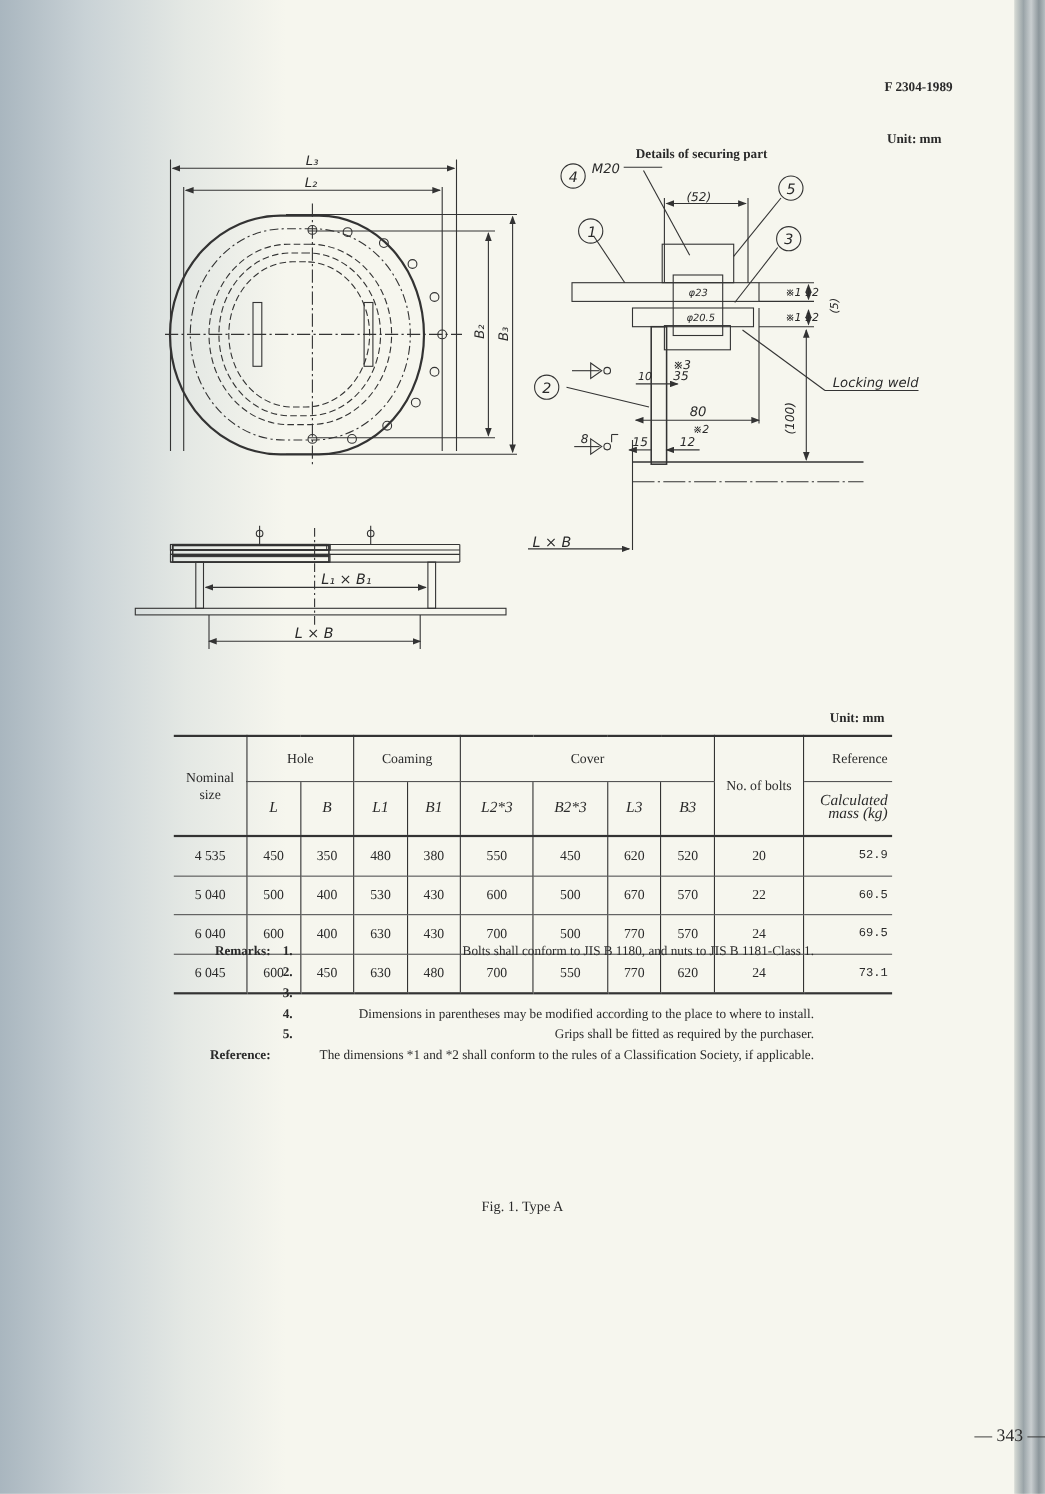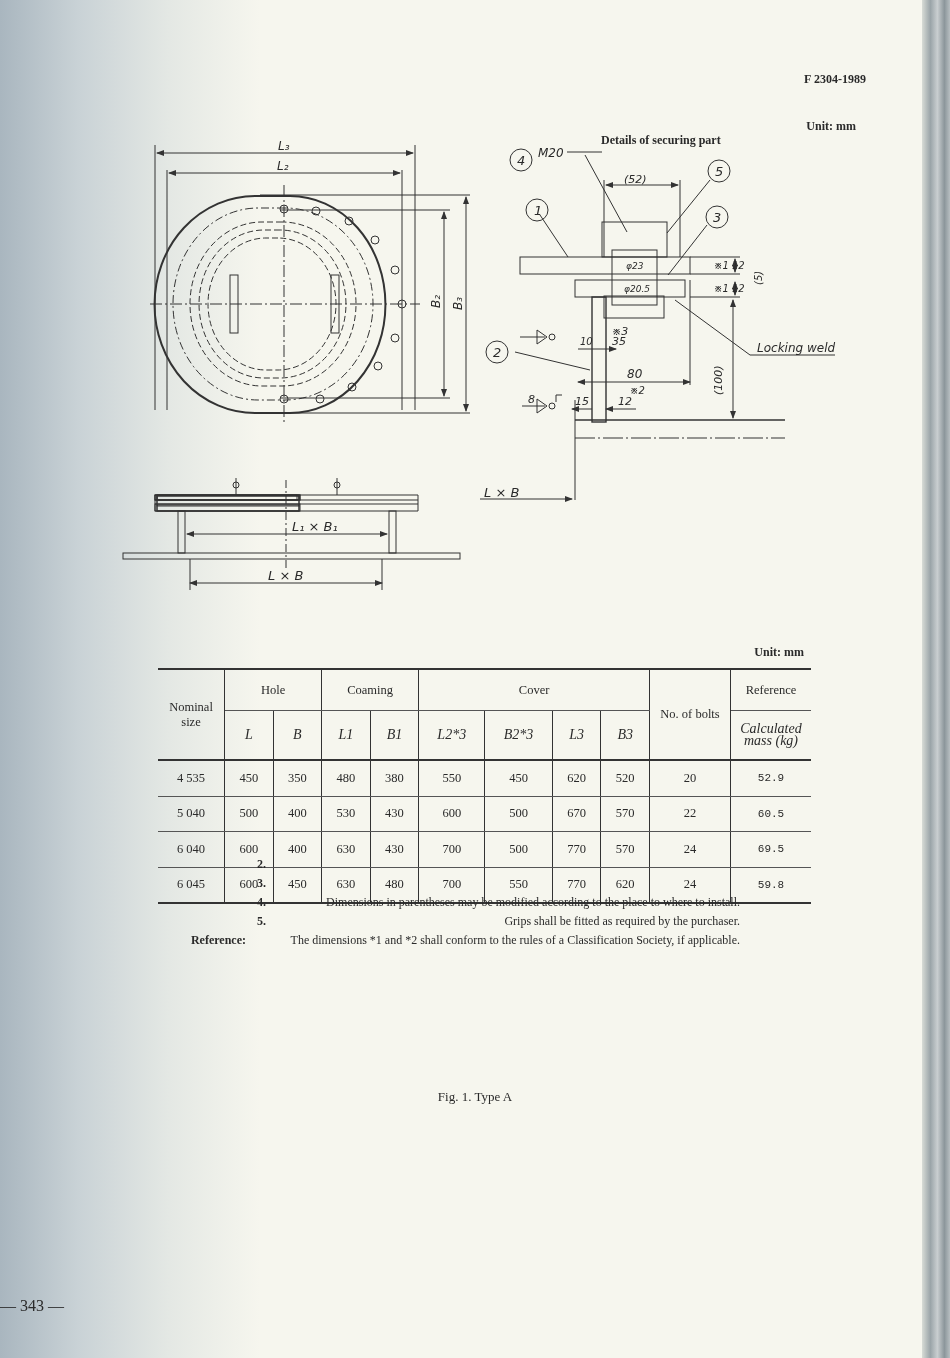--- a/index.html
+++ b/index.html
@@ -13,50 +13,50 @@
     position: absolute; left: 0; top: 0; width: 260px; height: 1358px;
     background: linear-gradient(to right, #a9b6bf 0%, #c9d2d6 30%, #e4e8e4 65%, rgba(246,246,238,0) 100%);
   }
   .page-edge {
     position: absolute; right: 0; top: 0; width: 28px; height: 1358px;
     background: linear-gradient(to right, #d8dcd6 0%, #9aa4a8 30%, #c9ced0 55%, #8c969b 80%, #b7bec1 100%);
   }
   .abs { position: absolute; text-align: right; }
   .std-code { right: 84px; top: 72px; font-size: 12px; font-weight: bold; }
   .unit-top { right: 94px; top: 119px; font-size: 12px; font-weight: bold; }
-  .detail-title { left: 578px; top: 133px; font-size: 12px; font-weight: bold; margin-left: 23px; }
+  .detail-title { left: 578px; top: 133px; font-size: 12px; font-weight: bold; }
   svg text { font-family: "DejaVu Sans", sans-serif; font-style: italic; fill: #2a2a2a; }
   .drawing { position: absolute; left: 0; top: 0; }
 
   .unit-table { right: 146px; top: 645px; font-size: 12px; font-weight: bold; }
   table.spec {
     position: absolute; left: 158px; top: 668px; width: 653px;
     border-collapse: collapse; font-size: 12.5px; text-align: center;
   }
   table.spec th, table.spec td {
     border-left: 1px solid #333; border-right: 1px solid #333;
     padding: 4px; font-weight: normal;
   }
   table.spec tr.head1 th { height: 32px; border-bottom: 1px solid #555; }
   table.spec tr.head2 th { height: 40px; font-style: italic; font-size: 14px; }
   table.spec thead { border-top: 2px solid #333; border-bottom: 2px solid #333; }
   table.spec tbody td { height: 26.5px; border-bottom: 1px solid #555; }
   table.spec tbody tr:last-child td { border-bottom: 2px solid #333; }
   table.spec .first { border-left: none; }
-  table.spec .last { border-right: none; }
+  table.spec .last { border-right: none; text-align: right; }
   table.spec .small { font-size: 11.5px; line-height: 12px; font-style: normal; }
   table.spec .mono { font-family: Liberation Mono, monospace; font-size: 11px; }
 
   .remarks { left: 170px; top: 856px; width: 570px; font-size: 12px; line-height: 16px; }
   .remarks .row { display: flex; margin-bottom: 3px; }
   .remarks .lbl { width: 76px; font-weight: bold; flex: none; }
   .remarks .num { width: 20px; flex: none; font-weight: bold; }
   .remarks .txt { flex: 1; }
   .caption { left: 0; width: 950px; top: 1089px; text-align: center; font-size: 13px; font-weight: normal; }
-  .pagenum { left: 0; width: 950px; top: 1297px; text-align: left; font-size: 16px; }
+  .pagenum { left: 0; width: 950px; top: 1297px; text-align: right; font-size: 16px; }
 </style>
 </head>
 <body>
 
 <div class="page-shade"></div>
 <div class="page-edge"></div>
 
 <div class="abs std-code">F 2304-1989</div>
 <div class="abs unit-top">Unit: mm</div>
 <div class="abs detail-title">Details of securing part</div>
@@ -287,26 +287,31 @@
       <td class="first">6 045</td>
       <td>600</td>
       <td>450</td>
       <td>630</td>
       <td>480</td>
       <td>700</td>
       <td>550</td>
       <td>770</td>
       <td>620</td>
       <td>24</td>
-      <td class="last mono">59.8</td>
+      <td class="last mono">73.1</td>
     </tr>
   </tbody>
 </table>
 
 <div class="abs remarks">
+  <div class="row">
+    <span class="lbl">Remarks:</span>
+    <span class="num">1.</span>
+    <span class="txt">Bolts shall conform to JIS B 1180, and nuts to JIS B 1181-Class 1.</span>
+  </div>
   <div class="row">
     <span class="lbl"></span>
     <span class="num">2.</span>
   </div>
   <div class="row">
     <span class="lbl"></span>
     <span class="num">3.</span>
   </div>
   <div class="row">
     <span class="lbl"></span>

